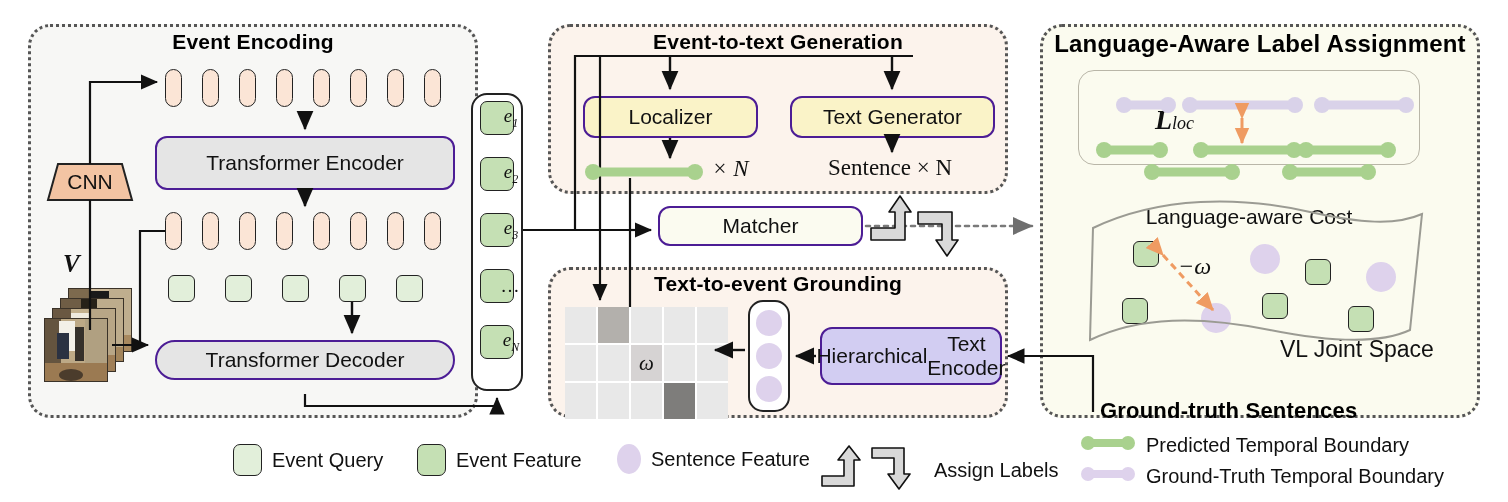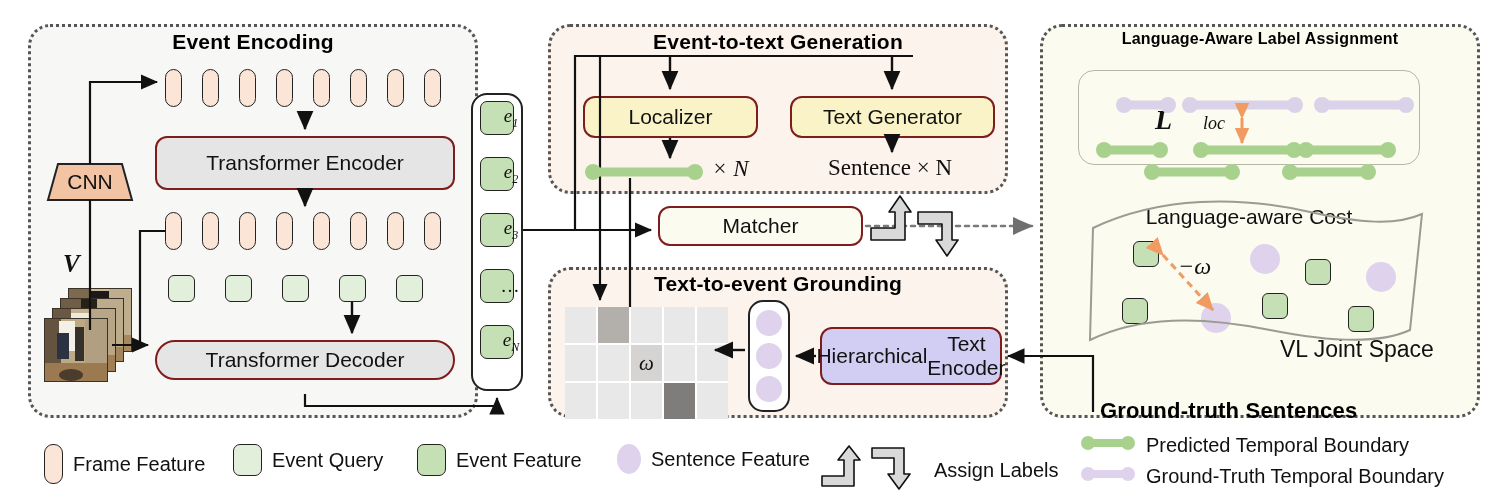--- a/index.html
+++ b/index.html
@@ -12,21 +12,21 @@
   
   .panel{position:absolute;border:3px dotted #555;border-radius:22px;box-sizing:border-box;}
   .panel.grey{background:#f7f7f5;}
   .panel.peach{background:#fcf3ec;}
   .panel.cream{background:#fbfbef;}
   .panel-title{position:absolute;left:0;right:0;text-align:center;
       font-weight:bold;font-size:21px;letter-spacing:.2px;color:#000;}
 
   
   .block{position:absolute;box-sizing:border-box;display:flex;align-items:center;
-      justify-content:center;text-align:center;border:2px solid #7f1d1d;border-radius:12px;
+      justify-content:center;text-align:center;border:2px solid #4c1d95;border-radius:12px;
       font-size:21px;line-height:1.15;color:#111;}
   .block.orange{background:#e5e5e5;}
   .block.yellow{background:#faf3c8;}
   .block.white{background:#fbfbf0;}
   .block.purple{background:#d2cdf2;}
 
   
   .chipF{position:absolute;width:17px;height:38px;border:1.8px solid #222;
       border-radius:9px;background:#fbe5d6;box-sizing:border-box;}
   .chipQ{position:absolute;width:27px;height:27px;border:1.8px solid #222;
@@ -237,26 +237,26 @@
   <div class="chipS" style="left:756px;top:310px;"></div>
   <div class="chipS" style="left:756px;top:343px;"></div>
   <div class="chipS" style="left:756px;top:376px;"></div>
 
   <div class="block purple" style="left:820px;top:327px;width:182px;height:58px;flex-direction:row;">
     <span>Hierarchical</span>
     <span>Text Encoder</span>
   </div>
 
   <div class="panel cream" style="left:1040px;top:24px;width:440px;height:394px;"></div>
-  <div class="panel-title" style="left:1040px;top:30px;width:440px;font-size:16px;">Language-Aware Label Assignment</div>
+  <div class="panel-title" style="left:1040px;top:30px;width:440px;font-size:24px;">Language-Aware Label Assignment</div>
 
   <div class="subbox" style="left:1078px;top:70px;width:342px;height:95px;"></div>
 
   <div class="abs" style="left:1155px;top:104px;">
-    <span style="font-family:'Liberation Serif',serif;font-style:italic;font-weight:bold;font-size:28px;">L</span><span style="font-family:'Liberation Serif',serif;font-style:italic;font-size:18px;margin-left:31px;">loc</span>
+    <span style="font-family:'Liberation Serif',serif;font-style:italic;font-weight:bold;font-size:28px;">L</span><span style="font-family:'Liberation Serif',serif;font-style:italic;font-size:18px;">loc</span>
   </div>
 
   <div class="lbl" style="left:1078px;top:205px;width:342px;text-align:center;">Language-aware Cost</div>
 
   <div class="lbl serif" style="left:1178px;top:253px;font-size:24px;">−ω</div>
 
   <div class="lbl small" style="left:1280px;top:336px;">VL Joint Space</div>
 
   <div class="chipE" style="left:1133px;top:241px;"></div>
   <div class="chipE" style="left:1122px;top:298px;"></div>
@@ -369,24 +369,20 @@
       <circle cx="1368" cy="172" r="8" fill="#a9d18e"></circle>
 
     <line x1="1242" y1="118" x2="1242" y2="143" stroke="#ef9b62" stroke-width="3" marker-start="url(#aos)" marker-end="url(#aos)"></line>
 
     <path d="M1093,228 C1160,196 1240,196 1310,212 C1360,223 1395,226 1422,214
              L1410,330 C1380,344 1330,342 1270,330 C1200,316 1140,316 1090,340 Z" fill="none" stroke="#9b9b93" stroke-width="2"></path>
 
     <line x1="1163" y1="255" x2="1213" y2="310" stroke="#ef9b62" stroke-width="3" stroke-dasharray="7,5" marker-start="url(#ao)" marker-end="url(#ao)"></line>
   </svg>
 
-  <div class="legend" style="left:44px;top:444px;">
-    <span class="lg-chipF"></span>
-    <span class="txt">Frame Feature</span>
-  </div>
   <div class="legend" style="left:233px;top:444px;">
     <span class="lg-chipQ"></span>
     <span class="txt">Event Query</span>
   </div>
   <div class="legend" style="left:417px;top:444px;">
     <span class="lg-chipE"></span>
     <span class="txt">Event Feature</span>
   </div>
   <div class="legend" style="left:617px;top:444px;">
     <span class="lg-chipS"></span>

